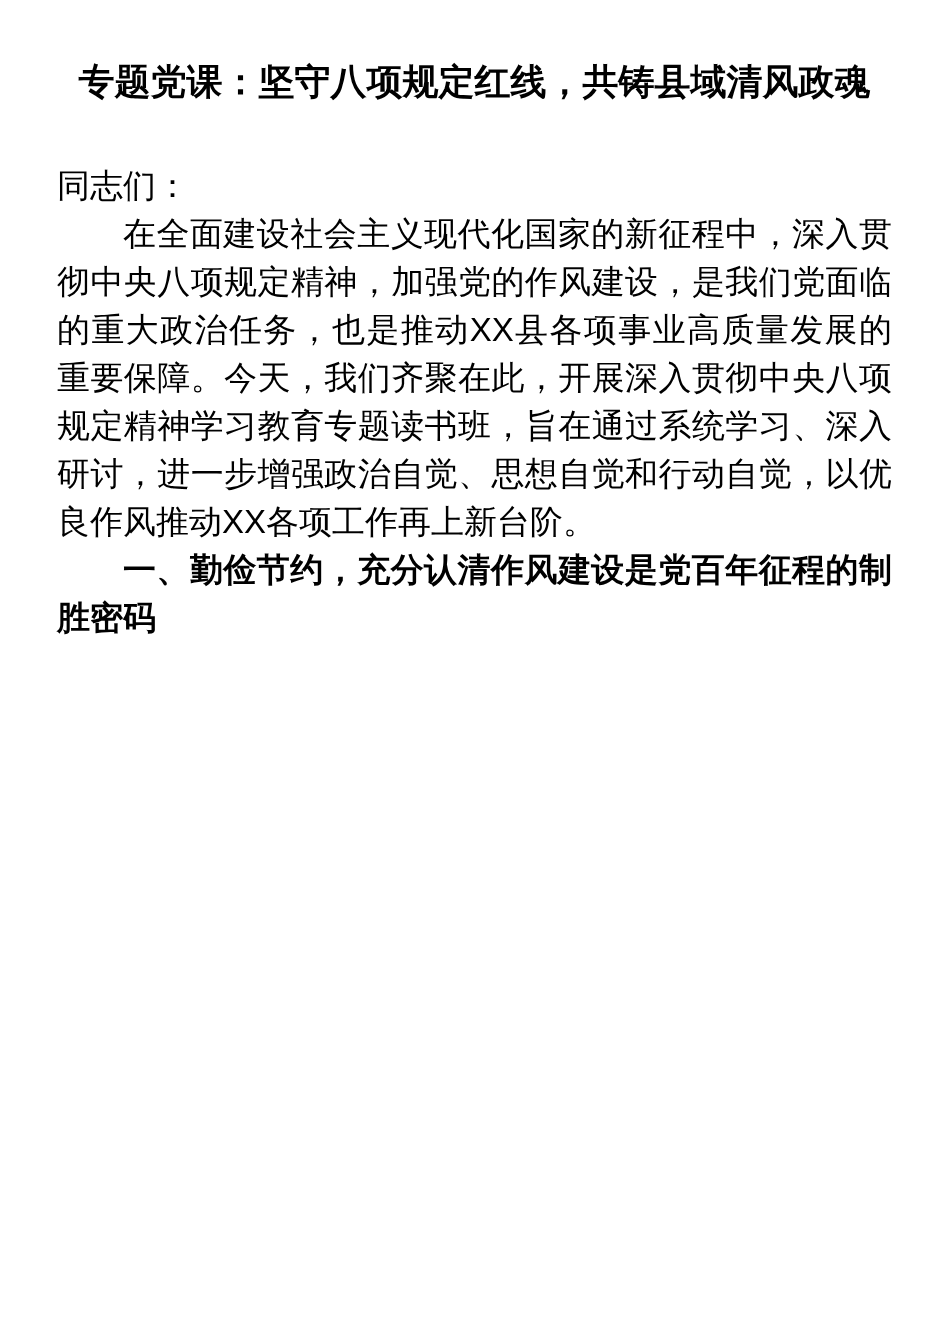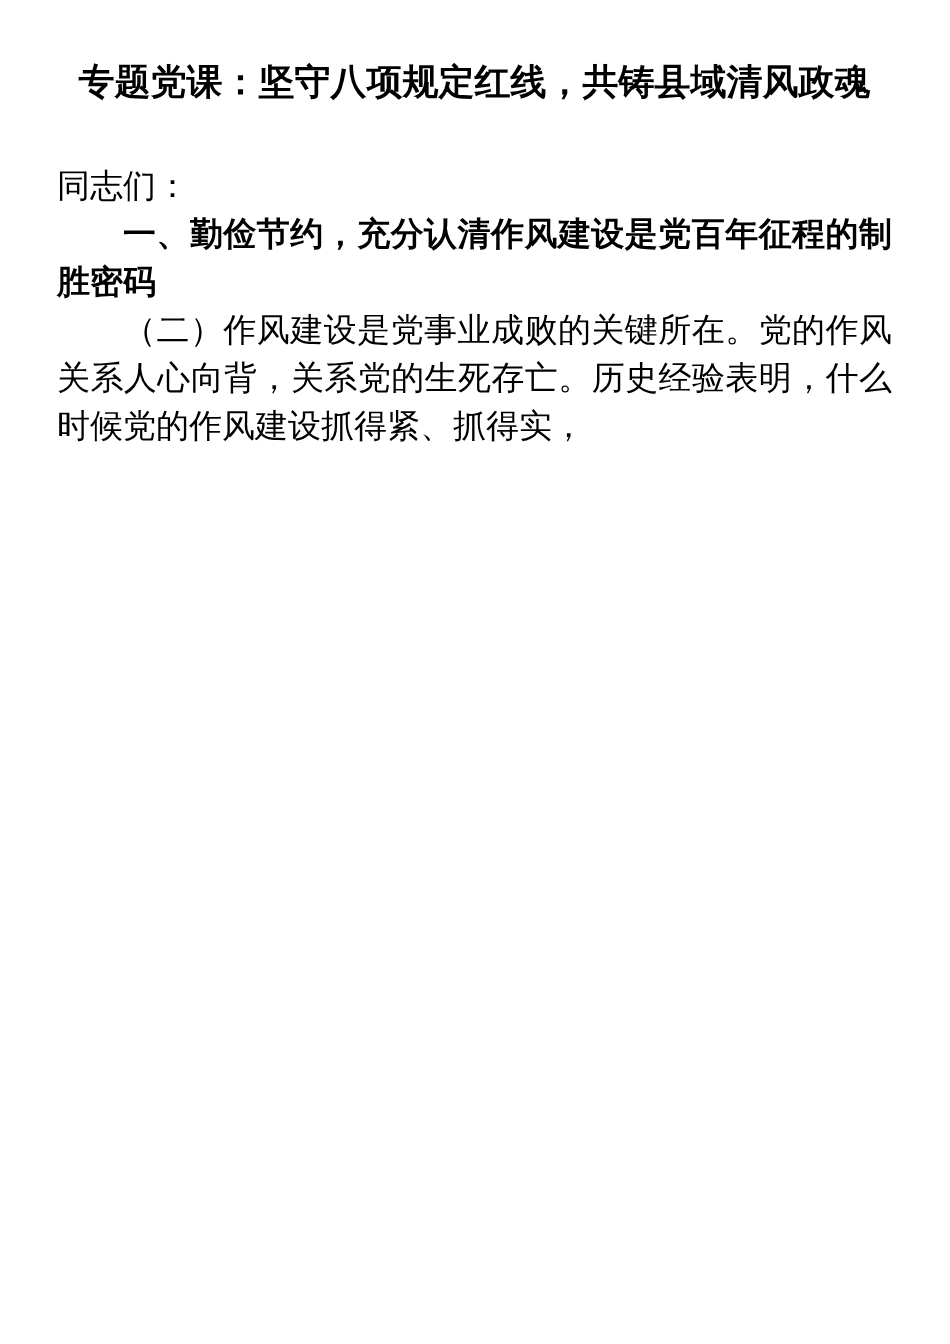--- a/index.html
+++ b/index.html
@@ -48,17 +48,17 @@
   }
 </style>
 </head>
 <body style="background: rgb(255, 255, 255);">
 
 <div class="page" style="background: rgb(255, 255, 255); color: rgb(0, 0, 0);">
   <h1 class="doc-title">专题党课：坚守八项规定红线，共铸县域清风政魂</h1>
   <div class="doc-body">
     <p class="salutation">同志们：</p>
     <div>
+        <p class="para indent">在全面建设社会主义现代化国家的新征程中，深入贯彻中央八项规定精神，加强党的作风建设，是我们党面临的重大政治任务，也是推动XX县各项事业高质量发展的重要保障。今天，我们齐聚在此，开展深入贯彻中央八项规定精神学习教育专题读书班，旨在通过系统学习、深入研讨，进一步增强政治自觉、思想自觉和行动自觉，以优良作风推动XX各项工作再上新台阶。</p>
         <p class="para heading">一、勤俭节约，充分认清作风建设是党百年征程的制胜密码</p>
-        <p class="para indent">（二）作风建设是党事业成败的关键所在。党的作风关系人心向背，关系党的生死存亡。历史经验表明，什么时候党的作风建设抓得紧、抓得实，</p>
       </div>
   </div>
 </div>
 
 </body></html>

